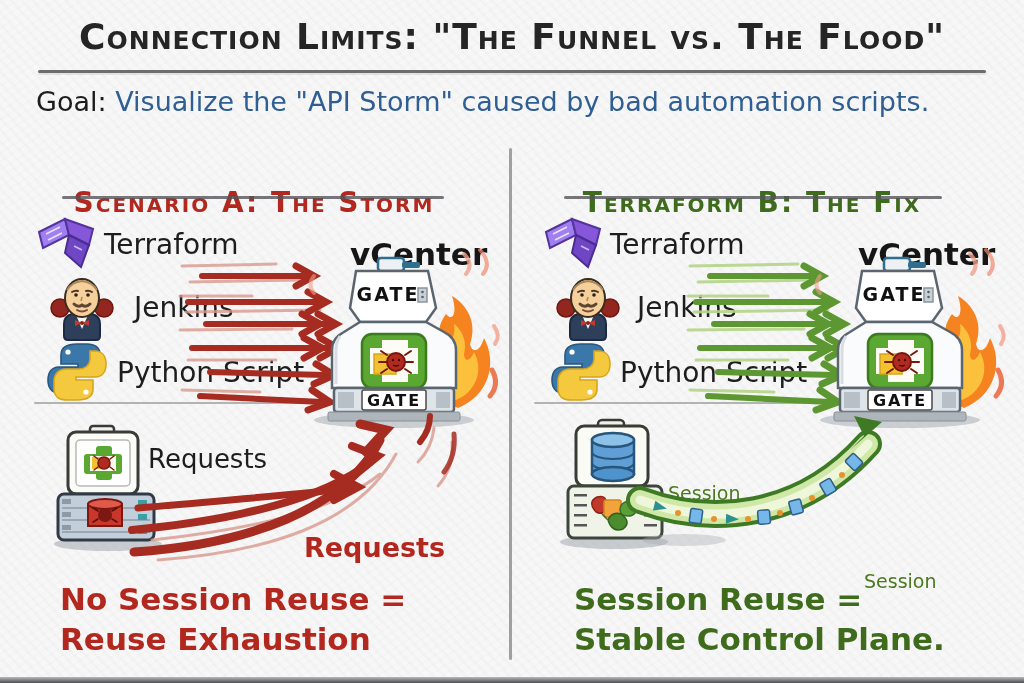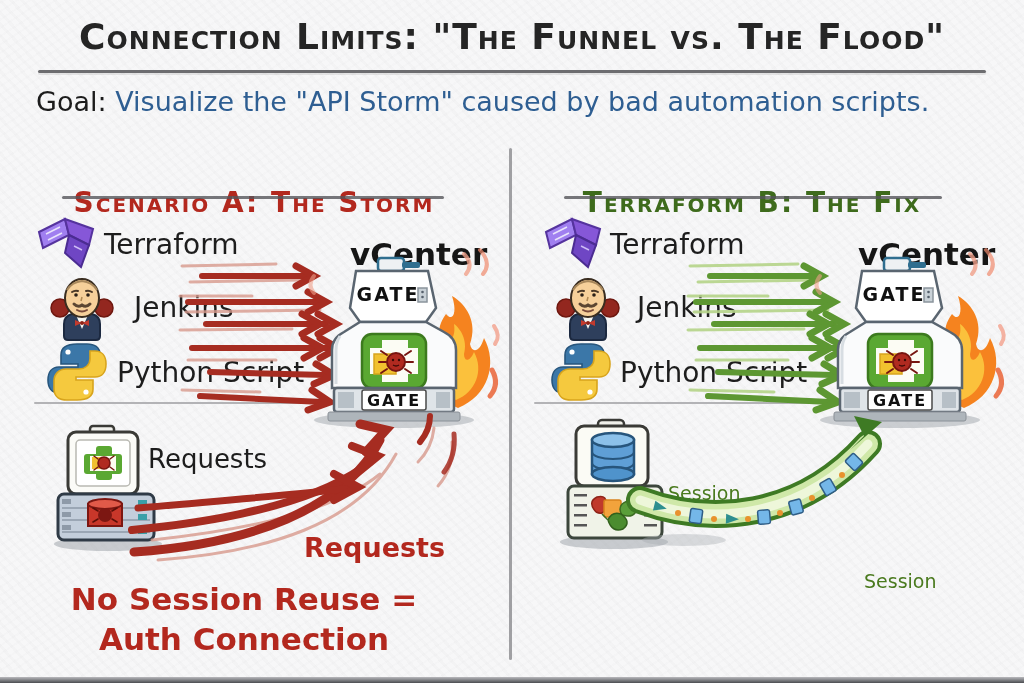--- a/index.html
+++ b/index.html
@@ -33,21 +33,21 @@
   .rule-b{left:564px; top:196px; width:378px;}
   .src-label{font-size:28px; font-weight:400; color:#1d1d1d; white-space:nowrap;}
   .baseline{height:2px; background:#b3b3b6; border-radius:2px;}
   .base-a{left:34px; top:402px; width:300px;}
   .base-b{left:534px; top:402px; width:298px;}
   .vc-label{font-size:31px; font-weight:600; color:#161616; white-space:nowrap;}
   .flow-black{font-size:26px; font-weight:500; color:#1d1d1d; white-space:nowrap;}
   .flow-red{font-size:27px; font-weight:600; color:#b3281e; white-space:nowrap;}
   .flow-green{font-size:19px; font-weight:400; color:#4a7a1e; white-space:nowrap;margin-top:36px;}
   .caption{font-size:31px; font-weight:600; line-height:1.28; white-space:nowrap;}
-  .caption-a{left:52px; top:580px; width:384px; text-align:center; color:#b3281e;}
+  .caption-a{left:60px; top:580px; width:384px; text-align:left; color:#b3281e;}
   .caption-b{left:574px; top:580px; width:420px; text-align:left; color:#3e6b1c;}
   .bottom-edge{left:0; bottom:0; width:1024px; height:6px; background:linear-gradient(#b9b9bd,#4b4d51);}
   svg{display:block; overflow:visible;}
   svg text{font-family:"DejaVu Sans", sans-serif;}
 </style>
 </head>
 <body>
 
 <div class="canvas">
 
@@ -231,21 +231,21 @@
       <path d="M10,106 C100,98 178,92 222,86" stroke-width="7"></path>
       <path d="M206,98 L230,85 L206,72" stroke-width="8"></path>
       <path d="M292,40 q10,-12 10,-26" stroke-width="6"></path>
       <path d="M316,70 q12,-16 10,-38" stroke-width="5" opacity=".85"></path>
     </g>
   </svg>
   <div class="abs flow-red" style="left:304px;top:532px">Requests</div>
 
   <div class="abs caption caption-a">
     <div>No Session Reuse =</div>
-    <div>Auth Connection</div>
+    <div>Reuse Exhaustion</div>
   </div>
 
   <div class="abs panel-header header-b">Terraform B: The Fix</div>
   <div class="abs header-rule rule-b"></div>
 
   <svg class="abs" style="left:543px;top:214px" width="62" height="58" viewBox="0 0 62 58">
     <polygon points="3,18 29,5 33,21 7,34" fill="#a07ff0" stroke="#55339e" stroke-width="2"></polygon>
     <polygon points="29,5 57,15 53,31 33,21" fill="#8657d8" stroke="#55339e" stroke-width="2"></polygon>
     <polygon points="33,21 53,31 45,53 29,39" fill="#6f46c4" stroke="#4b2c92" stroke-width="2"></polygon>
     <line x1="10" y1="20" x2="24" y2="13" stroke="#e8e2fb" stroke-width="1.6"></line>
@@ -409,15 +409,19 @@
       <rect x="150" y="102" width="12" height="14" rx="2" fill="#74b7e8" stroke="#2f5d86" stroke-width="1.5" transform="rotate(-15 156 109)"></rect>
       <circle cx="172" cy="100" r="3" fill="#e8922e"></circle>
       <rect x="182" y="82" width="12" height="14" rx="2" fill="#74b7e8" stroke="#2f5d86" stroke-width="1.5" transform="rotate(-30 188 89)"></rect>
       <circle cx="202" cy="77" r="3" fill="#e8922e"></circle>
       <rect x="208" y="57" width="12" height="14" rx="2" fill="#74b7e8" stroke="#2f5d86" stroke-width="1.5" transform="rotate(-45 214 64)"></rect>
     </g>
     <polygon points="210,52 242,24 214,18 224,38" fill="#3e7a24"></polygon>
   </svg>
   <div class="abs flow-green" style="left:864px;top:534px">Session</div>
 
+  <div class="abs caption caption-b">
+    <div>Session Reuse =</div>
+    <div>Stable Control Plane.</div>
+  </div>
 
   <div class="abs bottom-edge"></div>
 </div>
 
 </body></html>

